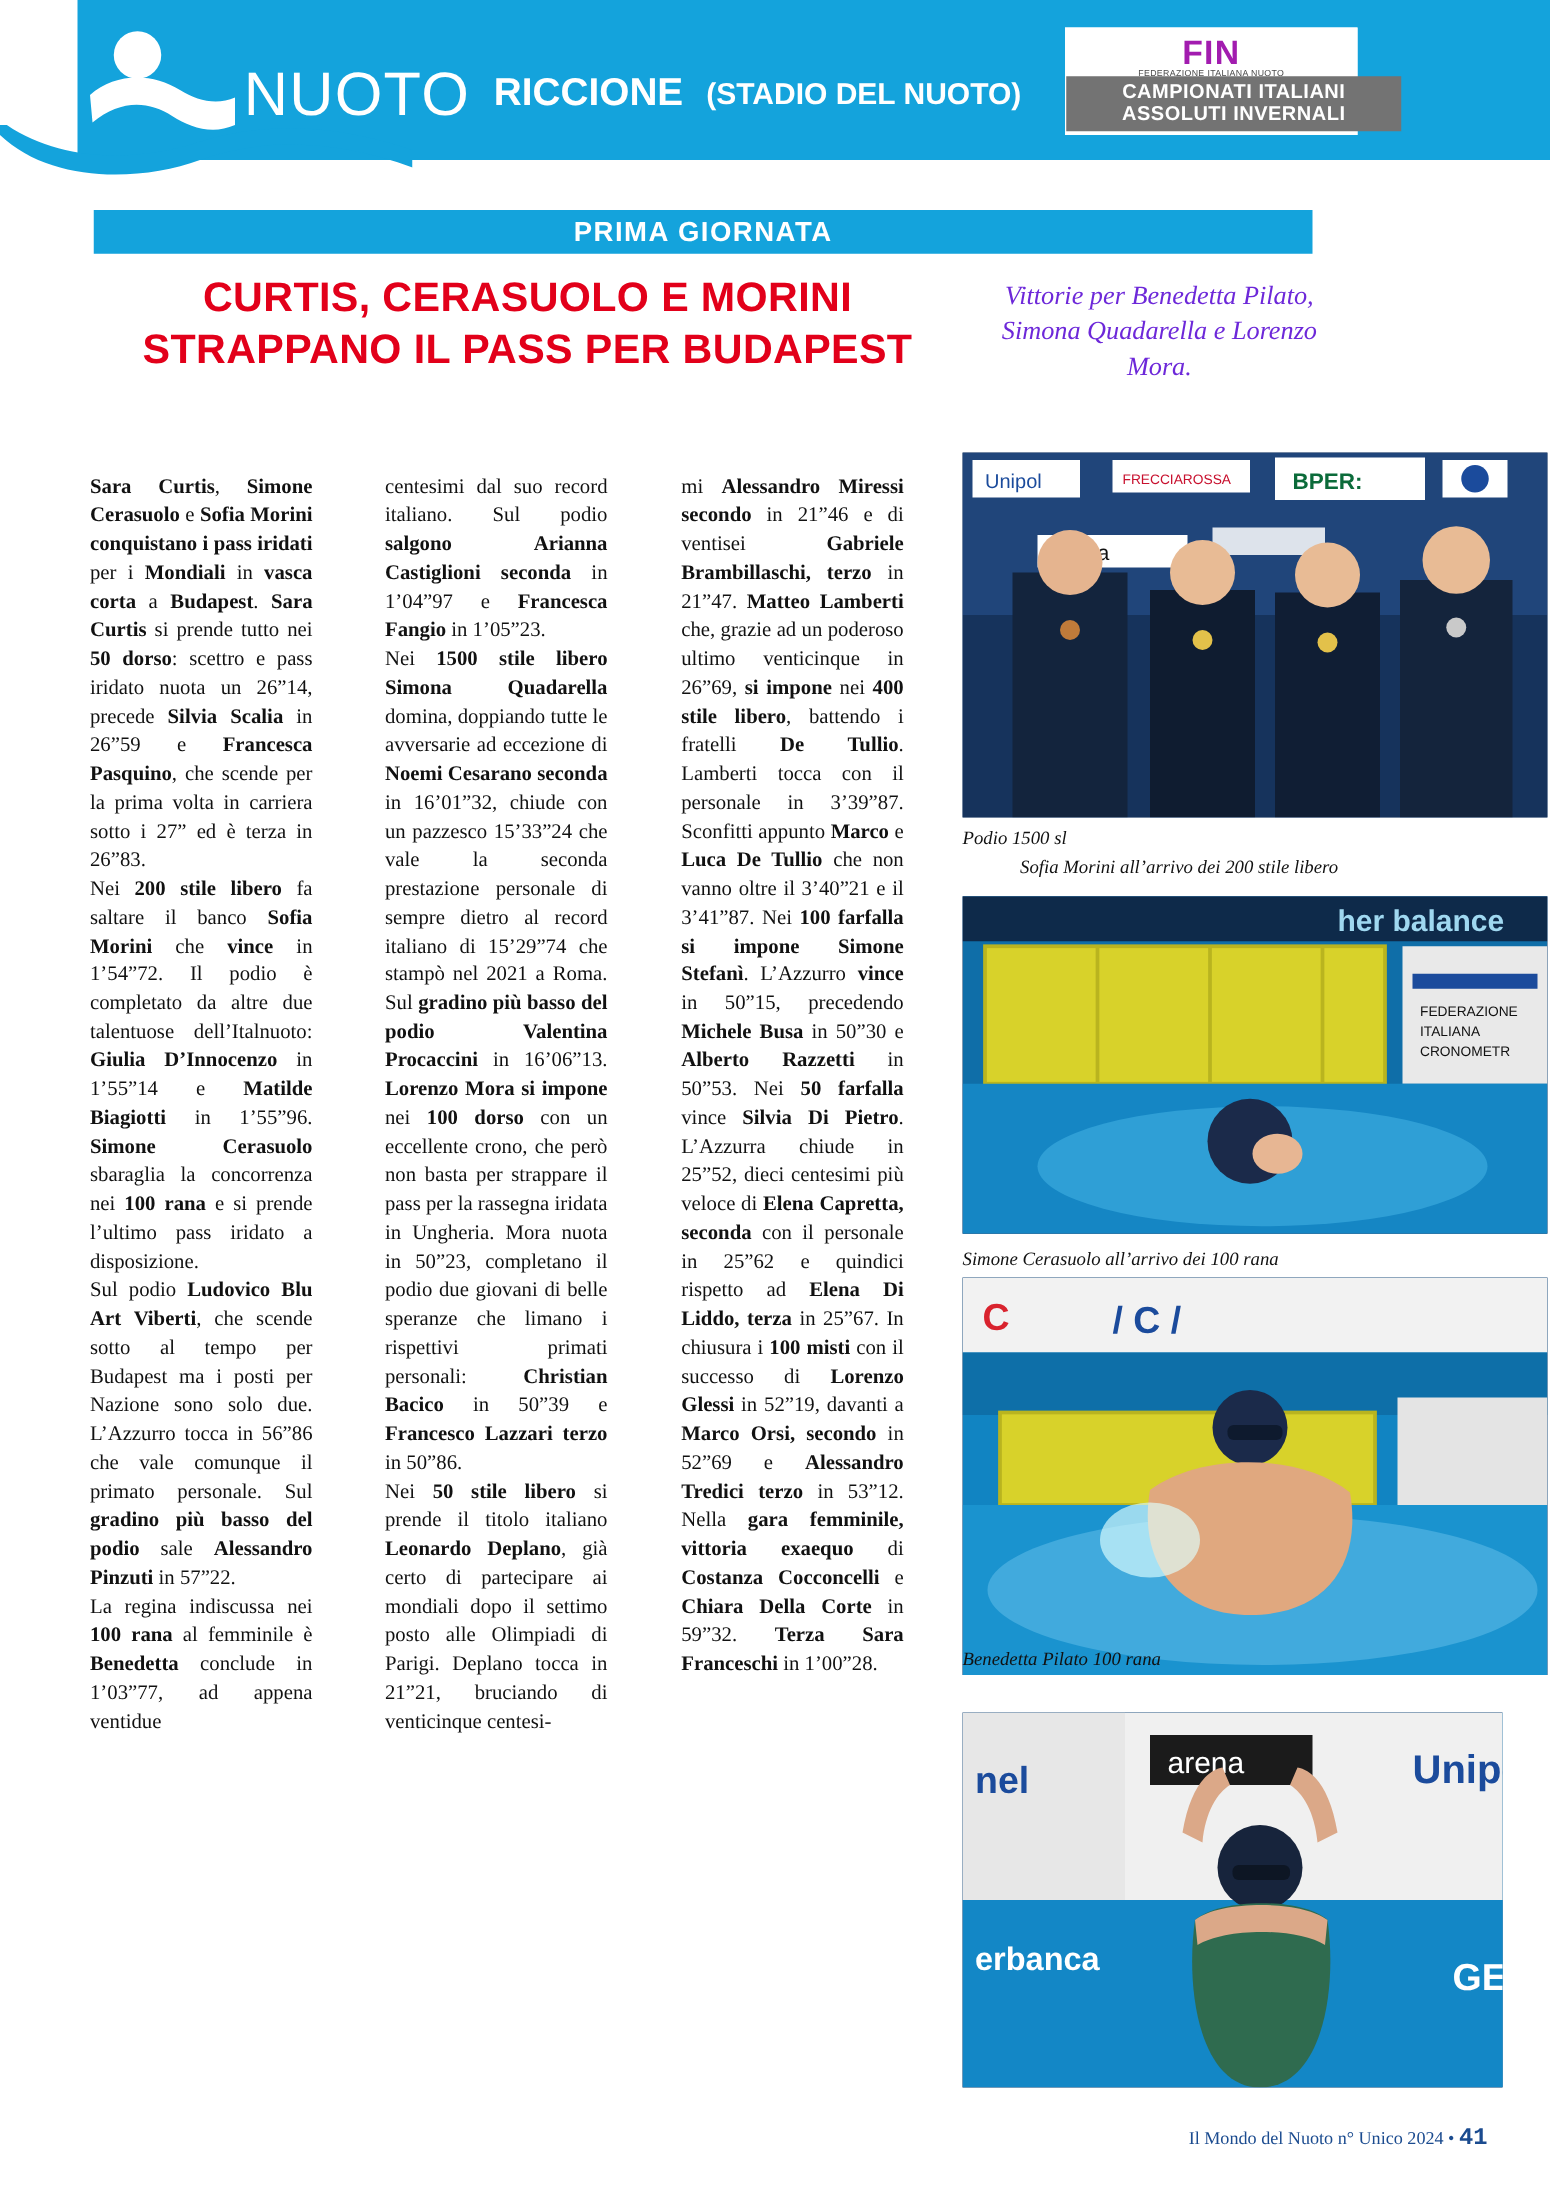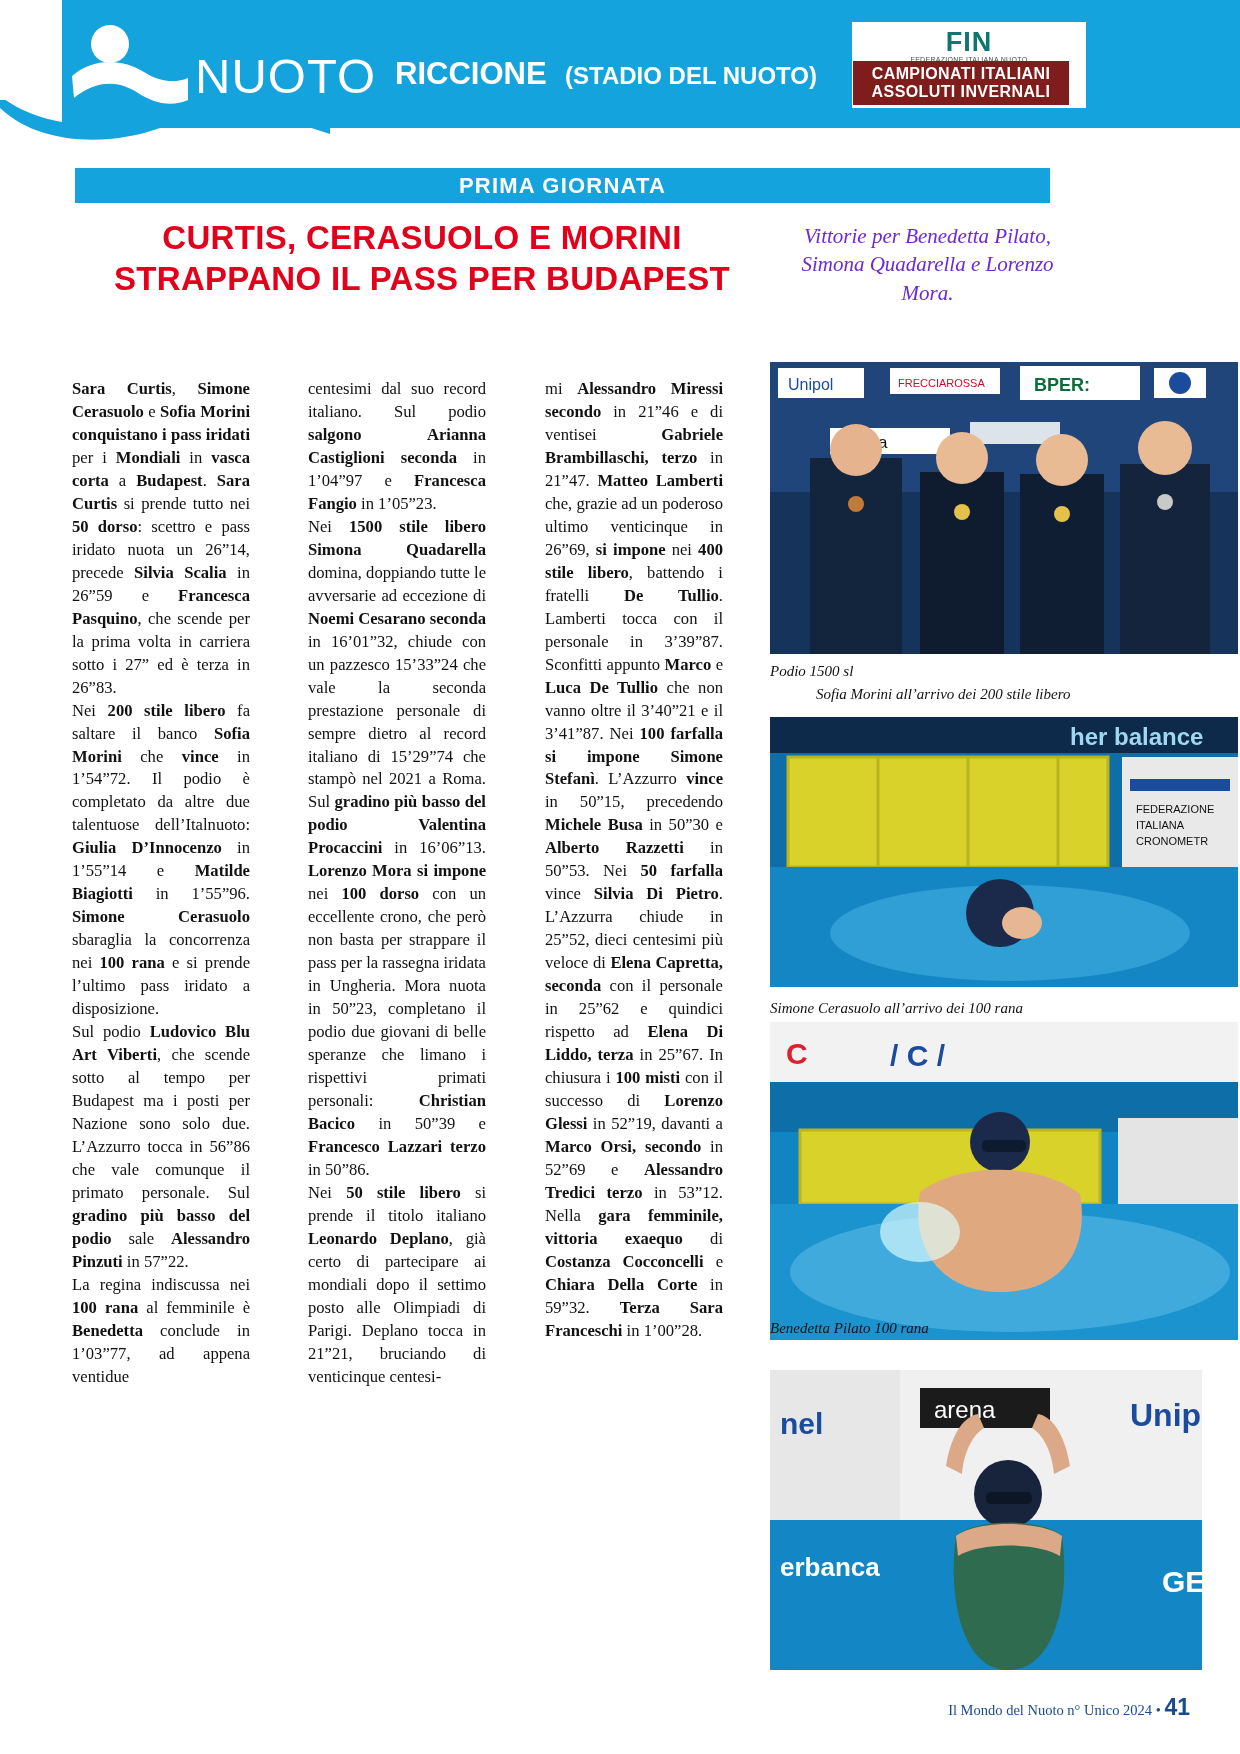--- a/index.html
+++ b/index.html
@@ -43,29 +43,29 @@
   }
   .fin-box {
     position:absolute; left:852px; top:22px; width:232px; height:84px;
     background:#ffffff; border:1px solid #ffffff;
   }
   .fin-logo {
     position:absolute; left:0; top:4px; width:232px; text-align:center;
     font-family:"Liberation Sans", sans-serif;
   }
   .fin-logo .fin-word {
-    display:inline-block; color:#0f766e; font-size:27px; font-weight:bold;
+    display:inline-block; color:#a21caf; font-size:27px; font-weight:bold;
     letter-spacing:1px; position:relative;
   }
   .fin-logo .fin-sub1 {
     color:#4a4a4a; font-size:7px; letter-spacing:0.3px; margin-top:-2px;
   }
   .fin-band {
-    position:absolute; left:0; top:38px; width:216px; height:44px;
-    background:#7f1d1d;
+    position:absolute; left:0; top:38px; width:268px; height:44px;
+    background:#737373;
   }
   .fin-band div {
     font-family:"Liberation Sans", sans-serif;
     color:#ffffff; text-align:center; font-weight:bold; letter-spacing:0.4px;
   }
   .fin-band .l1 { font-size:16px; padding-top:4px; }
   .fin-band .l2 { font-size:16px; }
   .wave {
     position:absolute; left:0; top:100px; width:330px; height:70px;
   }
@@ -122,22 +122,22 @@
   #photo3 { left:770px; top:1022px; width:468px; height:318px; }
   #cap3 { left:770px; top:1320px; width:470px; }
   #photo4 { left:770px; top:1370px; width:432px; height:300px; }
   
   .footer {
     position:absolute; right:50px; bottom:33px;
     font-family:"Liberation Serif", serif;
     font-size:14.5px; color:#1b4b8f;
   }
   .footer .pg {
-    font-family:Liberation Sans, sans-serif;
-    font-weight:bold; font-size:23px; color:#1b4b8f;
+    font-family:Liberation Mono, monospace;
+    font-weight:bold; font-size:19px; color:#1b4b8f;
   }
 </style>
 </head>
 <body>
 
 <div class="masthead">
   <div class="masthead-white-left"></div>
 
   <svg class="swim-logo" viewBox="0 0 130 130">
     <circle cx="48" cy="30" r="19" fill="#ffffff"></circle>

